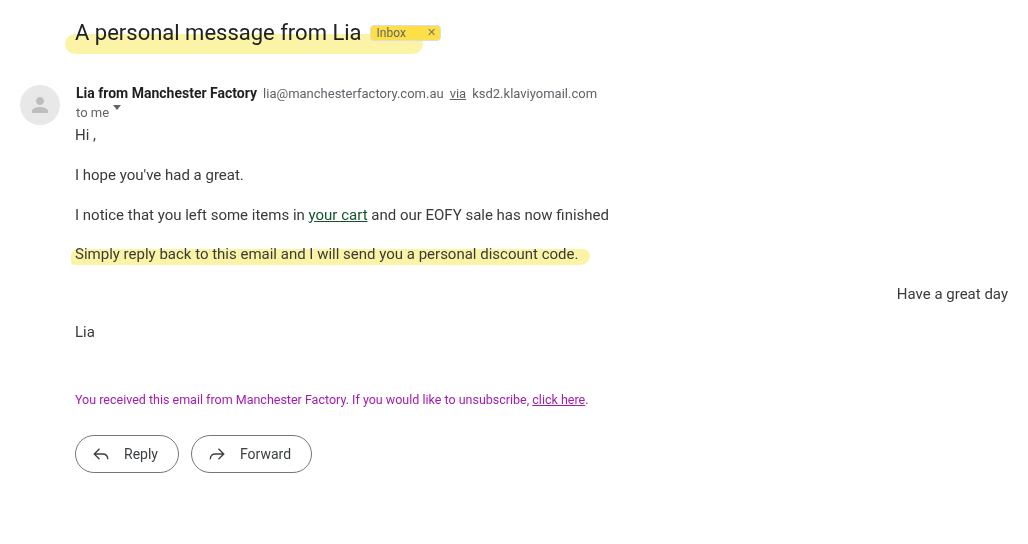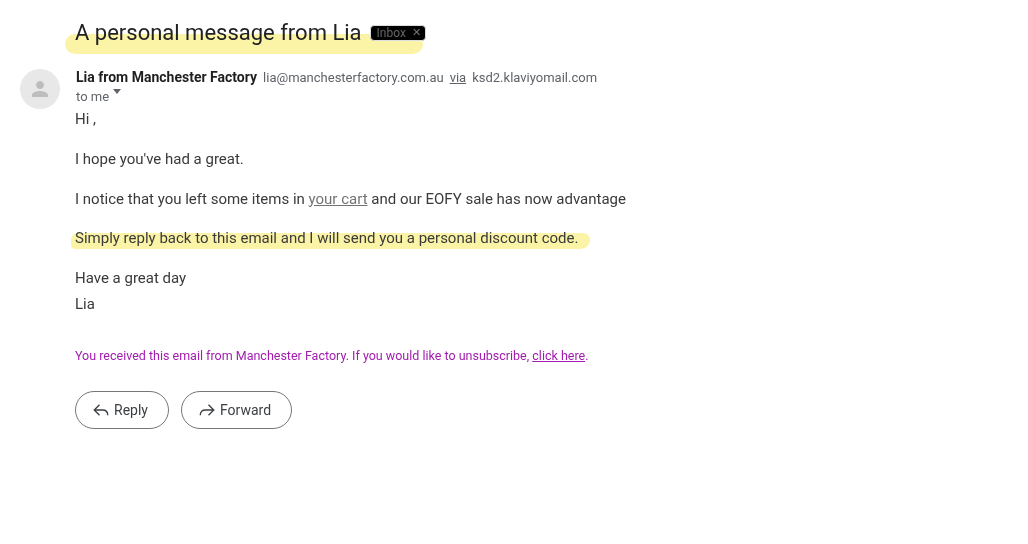--- a/index.html
+++ b/index.html
@@ -13,47 +13,47 @@
       overflow: hidden;
     }
     .container {
       padding: 20px 20px 20px 20px;
     }
     .subject-row {
       display: flex;
       align-items: center;
       gap: 8px;
       margin-left: 55px;
-      margin-bottom: 24px;
+      margin-bottom: 40px;
       position: relative;
     }
     .subject {
       font-size: 22px;
       font-weight: 400;
       color: #202124;
       position: relative;
       z-index: 1;
     }
     .subject-highlight {
       position: absolute;
       background: #fbf4a7;
       height: 20px;
       border-radius: 10px;
       z-index: 0;
     }
     .inbox-badge {
-      background: #000000;
+      background: #fde047;
       border: 1px solid #ddd;
       border-radius: 4px;
       padding: 0px 4px 0px 6px;
       font-size: 12px;
       color: #666;
       display: inline-flex;
       align-items: center;
-      gap: 6px;
+      gap: 21px;
       position: relative;
       z-index: 1;
     }
     .inbox-x {
       font-size: 11px;
       color: #777;
       cursor: pointer;
     }
     .header-row {
       display: flex;
@@ -99,35 +99,35 @@
       border-top: 5px solid #5f6368;
       width: 0; height: 0;
     }
     .body {
       margin-left: 55px;
       font-size: 15px;
       color: #3a3a3a;
       line-height: 1.45;
     }
     .p { margin-bottom: 18px; }
-    .link { color: #737373; text-decoration: underline; }
+    .link { color: #14532d; text-decoration: underline; }
     .highlight-wrap { position: relative; display: inline; margin-top: 44px; }
     .body-highlight {
       position: absolute;
       background: #fbf4a7;
       height: 16px;
       border-radius: 10px 10px 14px 6px;
       z-index: 0;
       left: -4px;
       right: -12px;
       top: 4px;
     }
     .hl-text { position: relative; z-index: 1; }
-    .sig1 { margin-bottom: 4px; }
-    .sig2 { margin-bottom: 32px; }
+    .sig1 { margin-bottom: 16px; text-align: right; }
+    .sig2 { margin-bottom: 48px; }
     .footer {
       margin-left: 55px;
       font-size: 12.5px;
       color: #a21caf;
       margin-bottom: 28px;
     }
     .footer .ulink { text-decoration: underline; cursor: pointer; }
     .actions {
       margin-left: 55px;
       display: flex;
@@ -135,21 +135,21 @@
     }
     .action-btn {
       border: 1px solid #747775;
       border-radius: 999px;
       background: #fff;
       padding: 9px 20px 9px 16px;
       font-size: 14px;
       color: #3c4043;
       display: inline-flex;
       align-items: center;
-      gap: 4px;
+      gap: 14px;
       cursor: pointer;
       font-family: inherit;
     }
     .action-btn svg { width: 18px; height: 18px; stroke: #3c4043; fill: none; stroke-width: 1.8; }
   </style>
 </head>
 <body>
 
 <div class="container">
 
@@ -179,21 +179,21 @@
         <span>to me</span>
         <span class="caret-down"></span>
       </div>
     </div>
   </div>
 
   <div class="body">
     <div class="p">Hi ,</div>
     <div class="p">I hope you've had a great.</div>
     <div class="p">
-      <span>I notice that you left some items in </span><a class="link" href="#">your cart</a><span> and our EOFY sale has now advantage</span>
+      <span>I notice that you left some items in </span><a class="link" href="#">your cart</a><span> and our EOFY sale has now finished</span>
     </div>
     <div class="p highlight-wrap">
       <span class="body-highlight"></span>
       <span class="hl-text">Simply reply back to this email and I will send you a personal discount code.</span>
     </div>
     <div style="height:18px"></div>
     <div class="p sig1">Have a great day</div>
     <div class="p sig2">Lia</div>
   </div>
 

